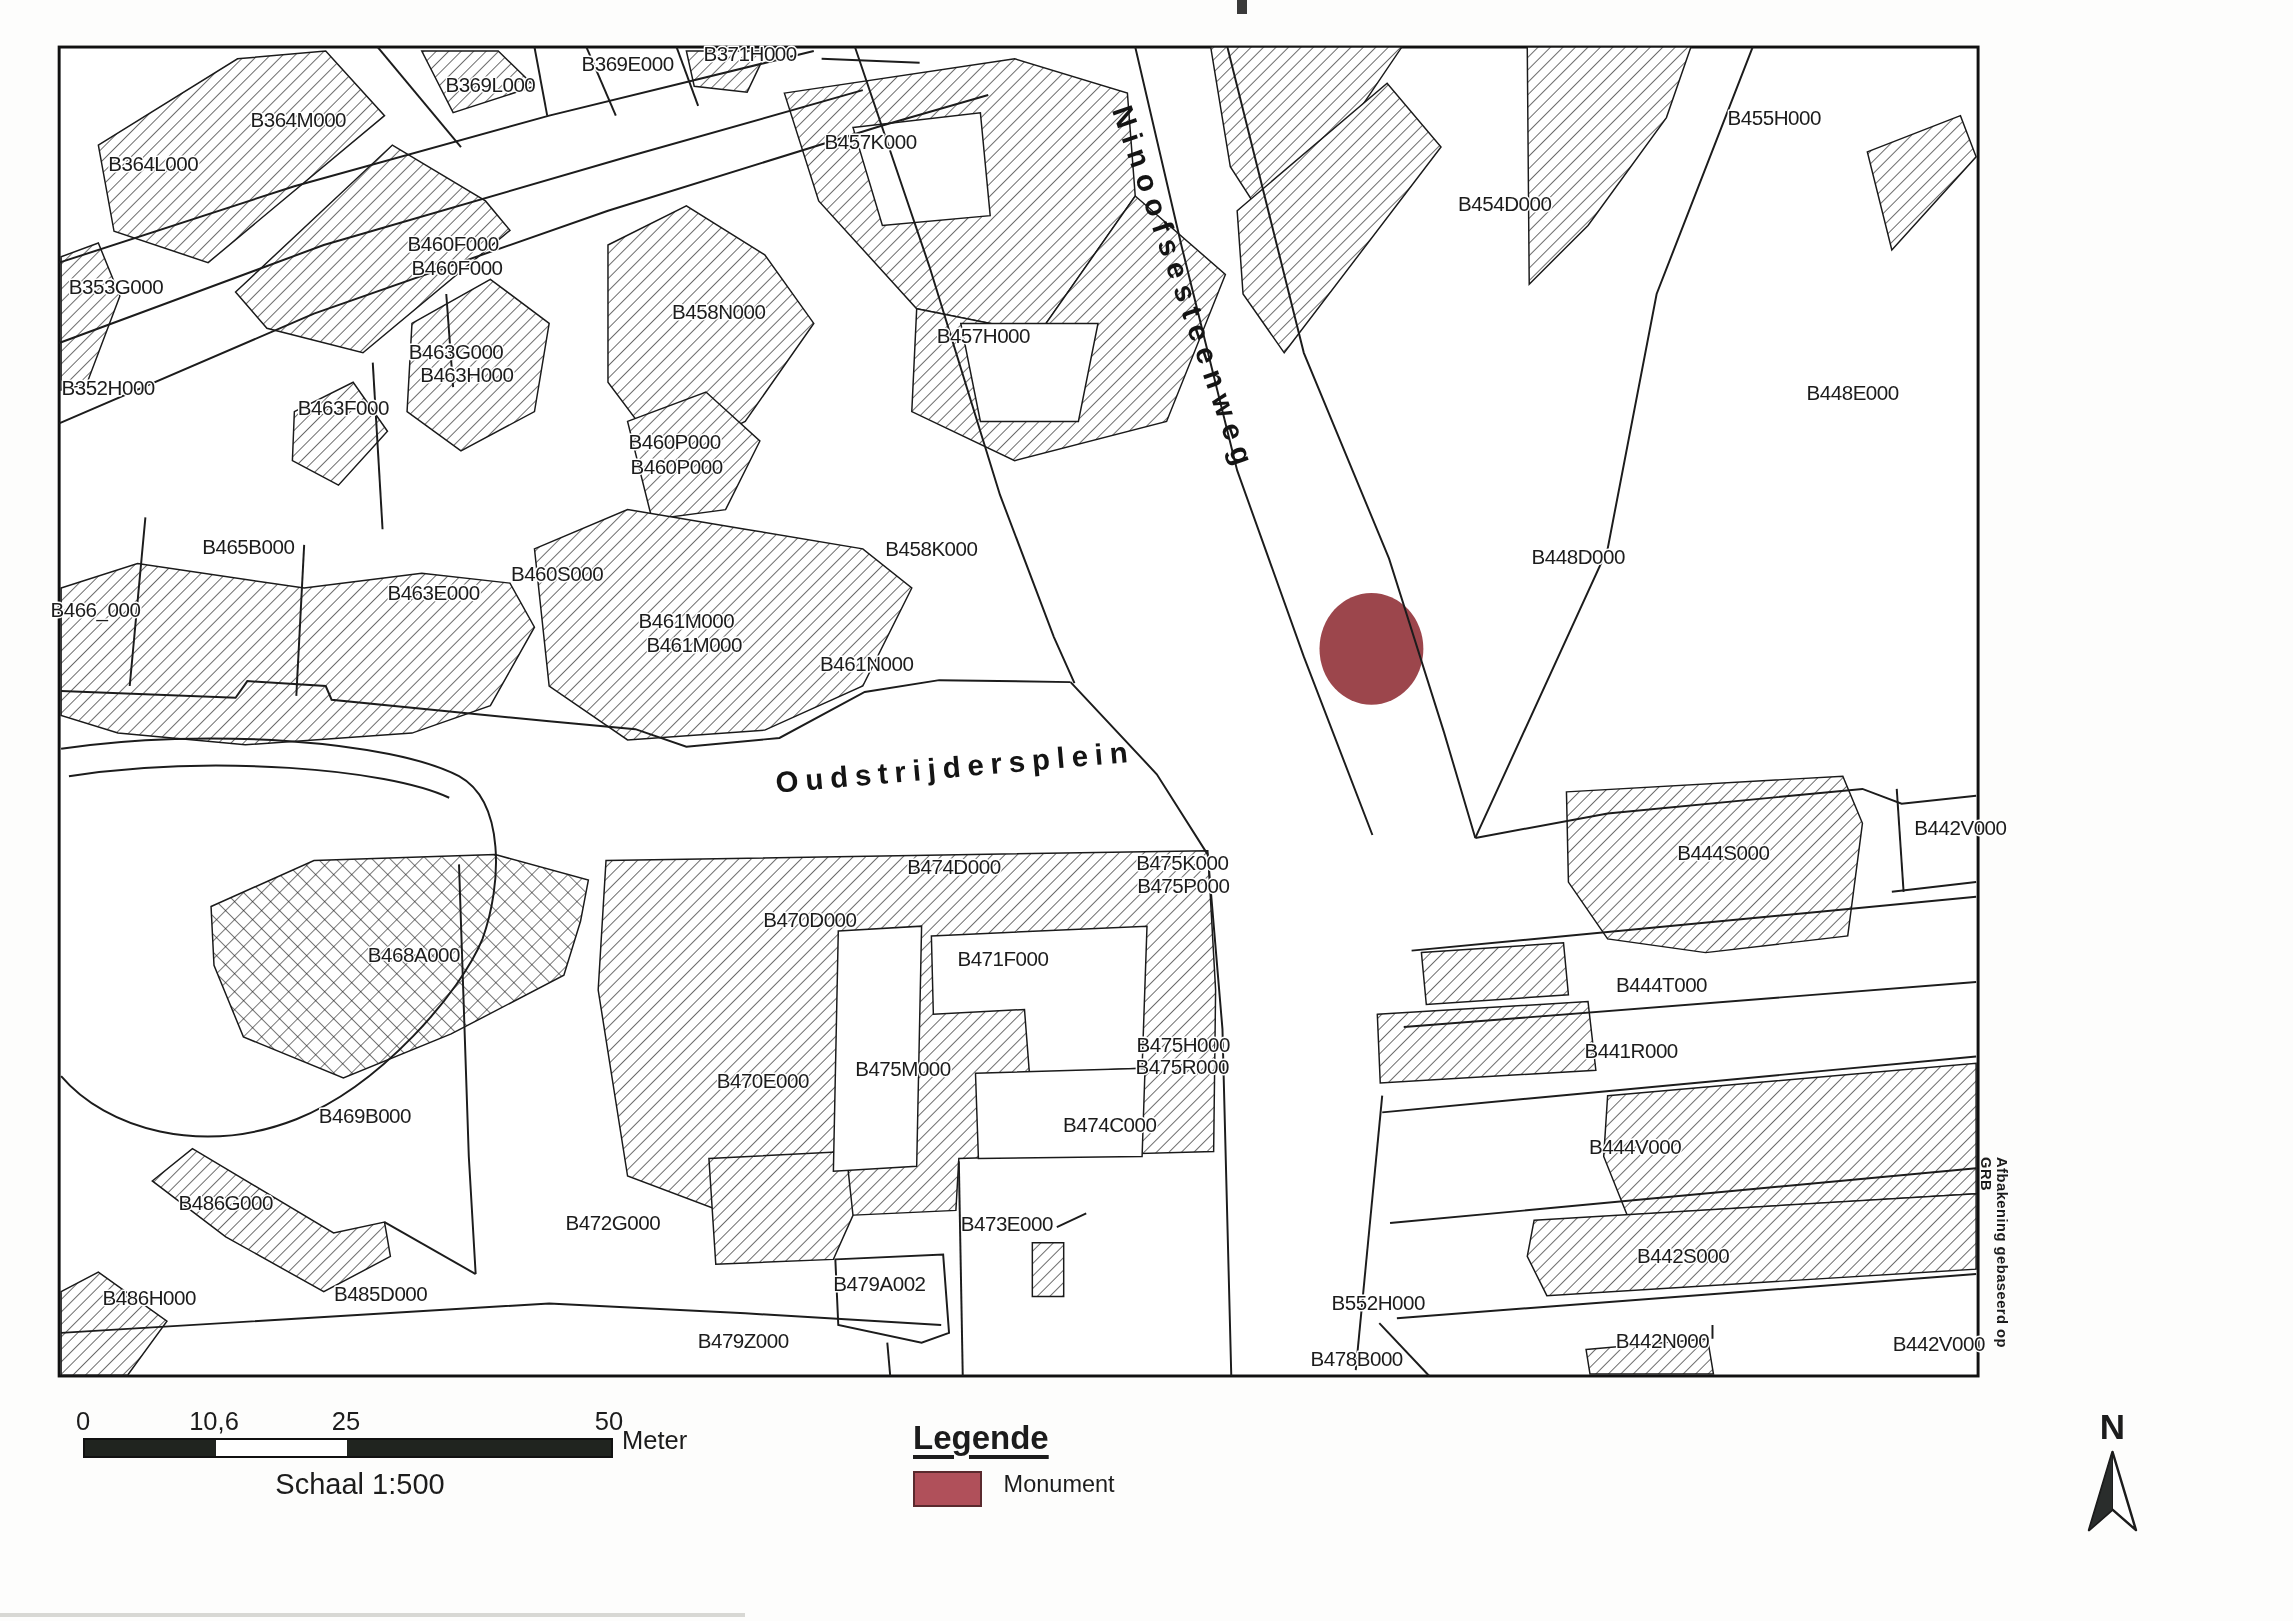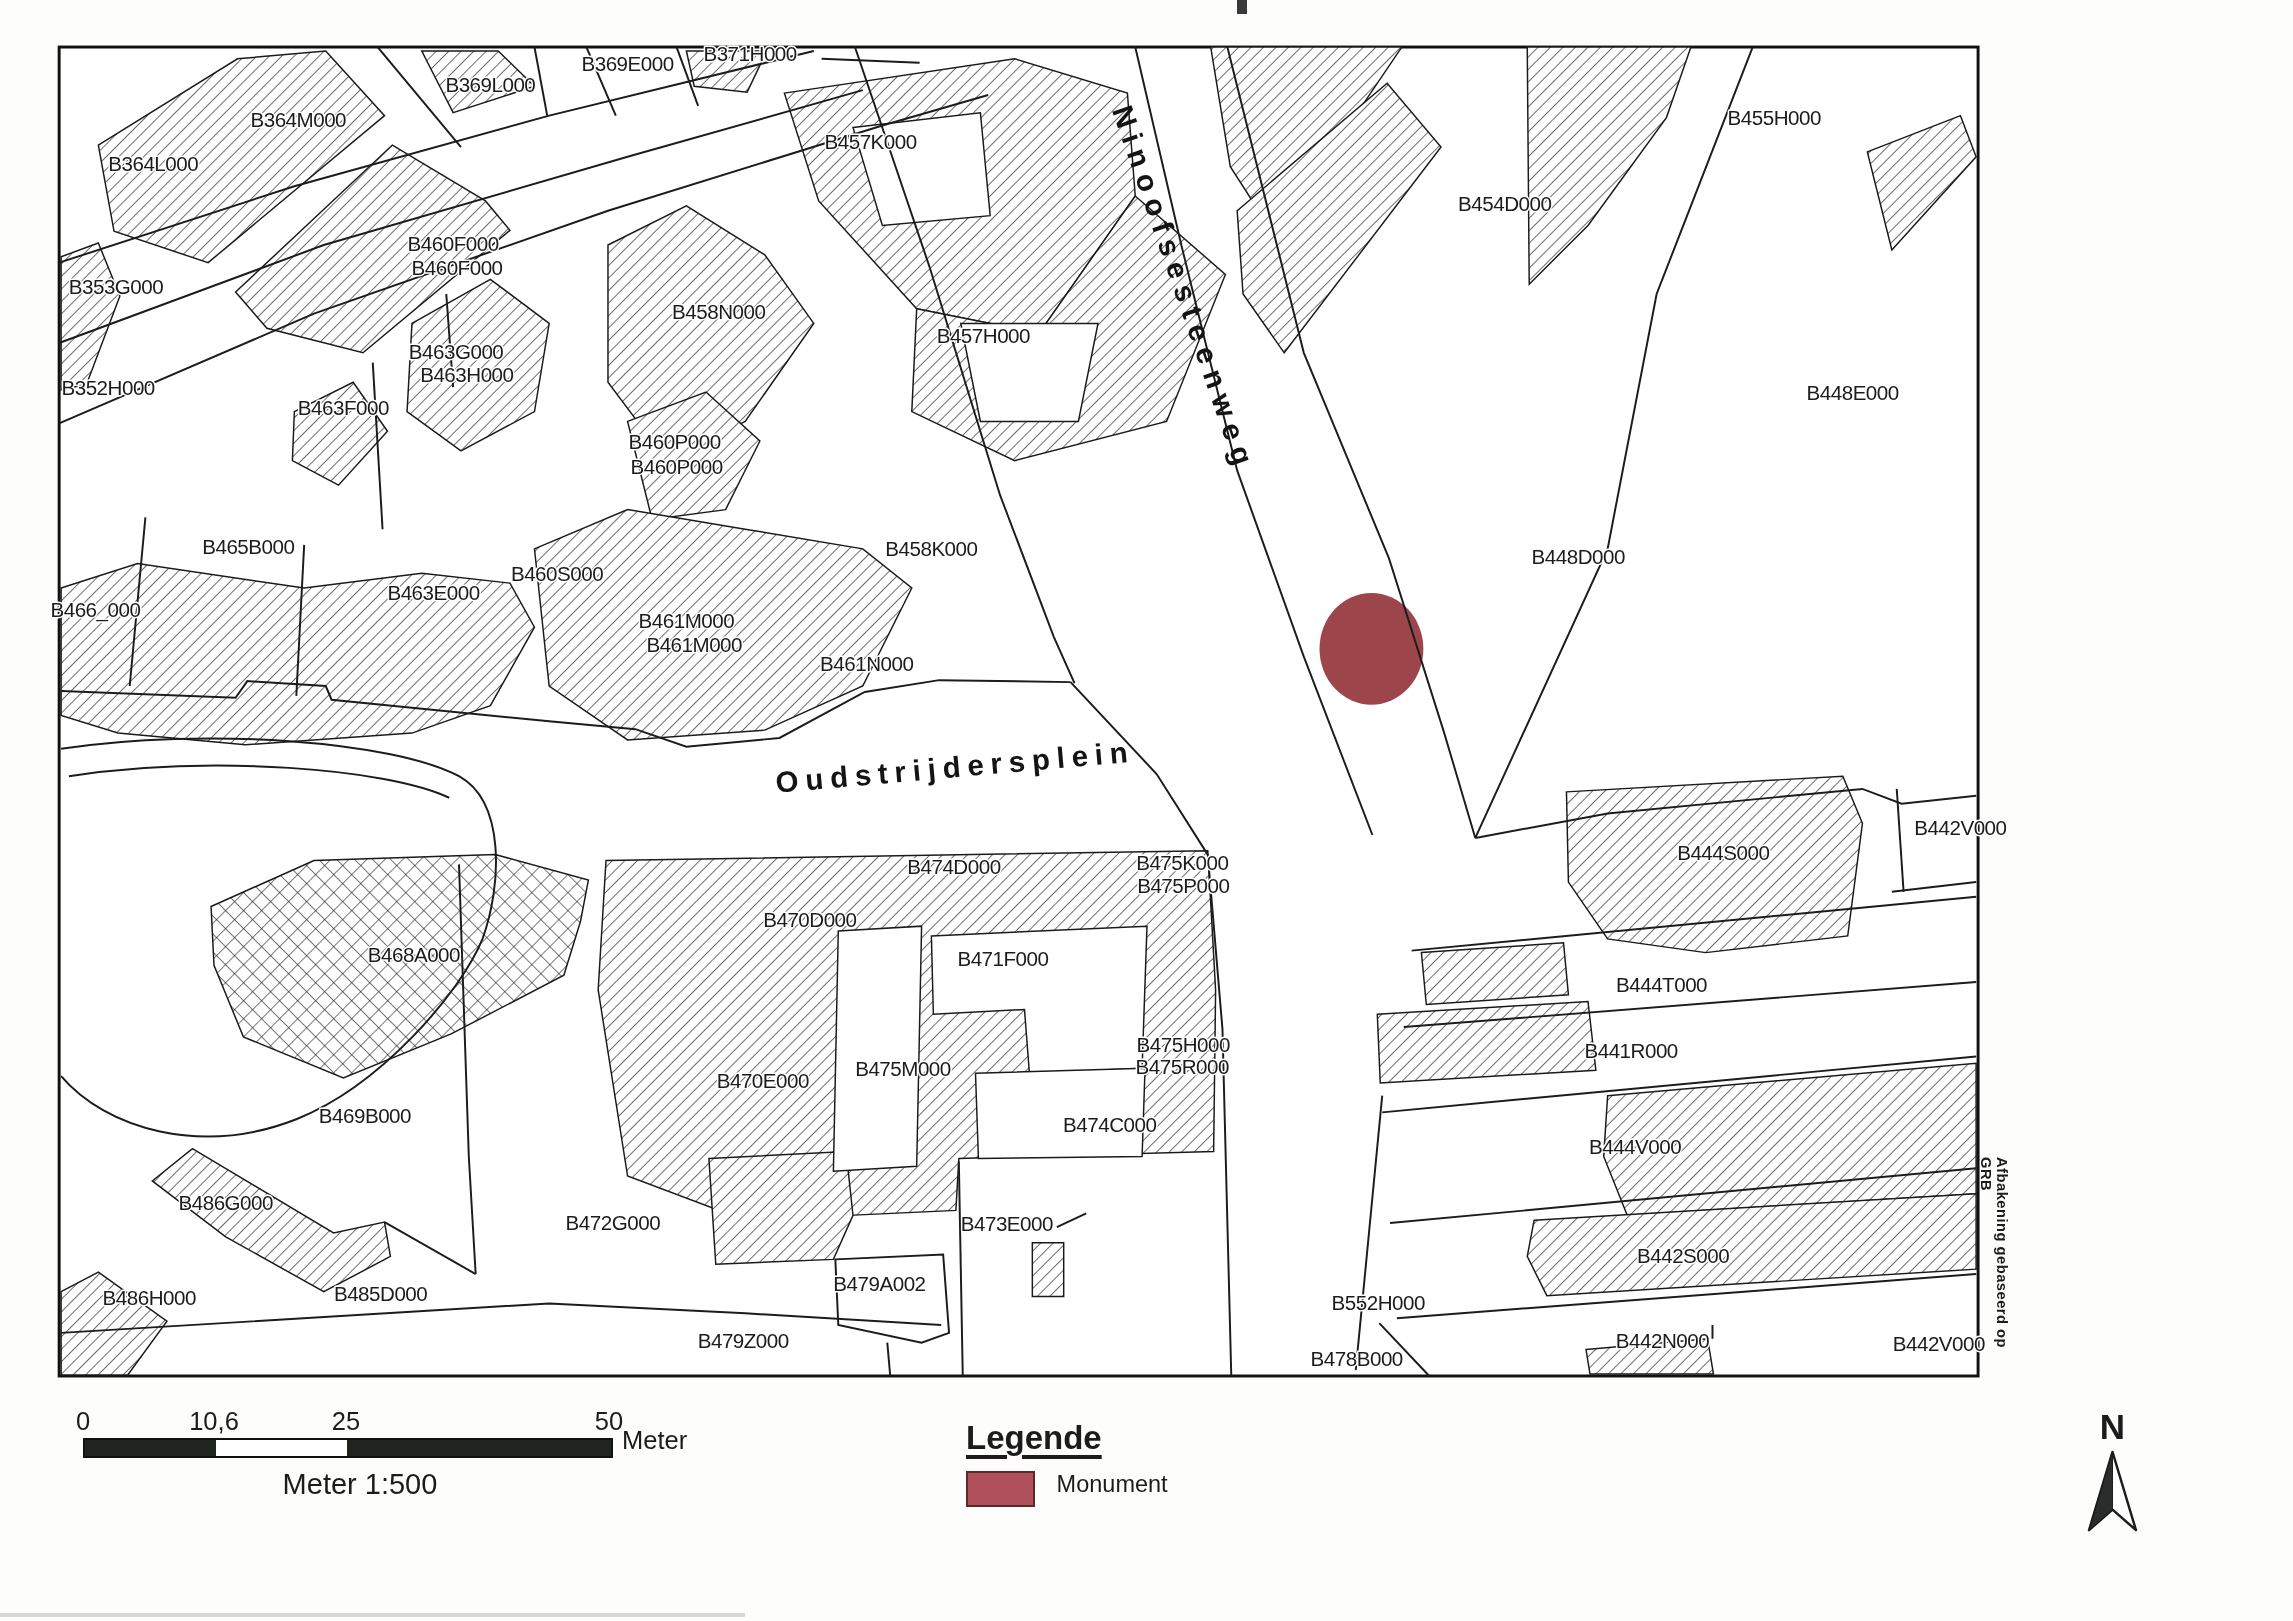--- a/index.html
+++ b/index.html
@@ -192,42 +192,42 @@
         <text x="758" y="1375" class="parcel">B479Z000</text>
         <text x="1406" y="1337" class="parcel">B552H000</text>
         <text x="1384" y="1394" class="parcel">B478B000</text>
         <text x="1696" y="1375" class="parcel">B442N000</text>
         <text x="1978" y="1378" class="parcel">B442V000</text>
         <text class="street" transform="translate(1198,298) rotate(71)" letter-spacing="8">Ninoofsesteenweg</text>
         <text class="street" transform="translate(975,793) rotate(-5)" letter-spacing="7">Oudstrijdersplein</text>
       </g>
   </svg>
 
-  <div class="overlay" style="left:966px;top:1419px;">
+  <div class="overlay" style="left:913px;top:1419px;">
     <div id="legend-title">Legende</div>
     <div id="legend-item">
       <div id="legend-swatch" style="background: rgb(176, 80, 90);"></div>
       <div id="legend-label">Monument</div>
     </div>
   </div>
 
   <div class="overlay" style="left:83px;top:1407px;width:686px;height:118px;">
     <div id="ticks">
         <div class="tick" style="left: 0px;">0</div>
         <div class="tick" style="left: 131px;">10,6</div>
         <div class="tick" style="left: 263px;">25</div>
         <div class="tick" style="left: 526px;">50</div>
       </div>
     <div id="scalebar-bar">
       <div class="seg" style="width:131px;background:#20241f;"></div>
       <div class="seg" style="width:131px;background:#ffffff;"></div>
       <div class="seg" style="width:264px;background:#20241f;"></div>
     </div>
     <div id="meter-label">Meter</div>
-    <div id="scale-caption">Meter 1:500</div>
+    <div id="scale-caption">Schaal 1:500</div>
   </div>
 
   <div class="overlay" id="side-note" style="left:1978px;top:1157px;height:225px;">Afbakening gebaseerd op GRB</div>
 
   <div class="overlay" id="north" style="left:2078px;top:1407px;">
     <div id="north-label">N</div>
     <svg width="59" height="88" viewBox="-30 -45 60 90">
       <polygon points="0,-40 24,40 0,19 -24,40" fill="#ffffff" stroke="#1c1c1c" stroke-width="2.5" stroke-linejoin="round"></polygon>
       <polygon points="0,-40 0,19 -24,40" fill="#2a2d2c" stroke="#1c1c1c" stroke-width="1"></polygon>
     </svg>

